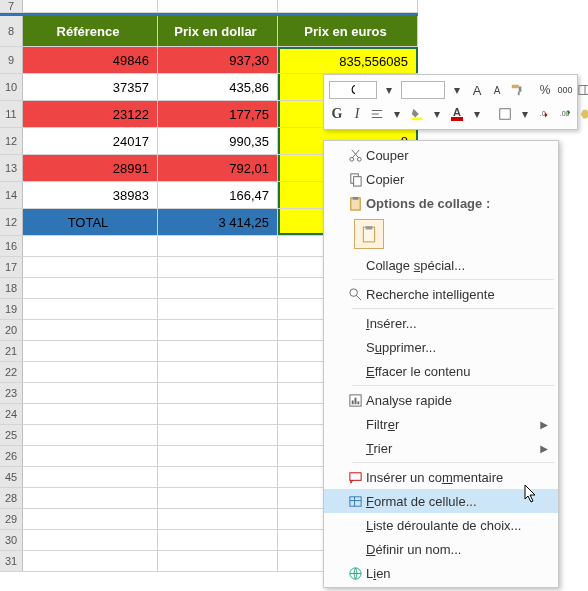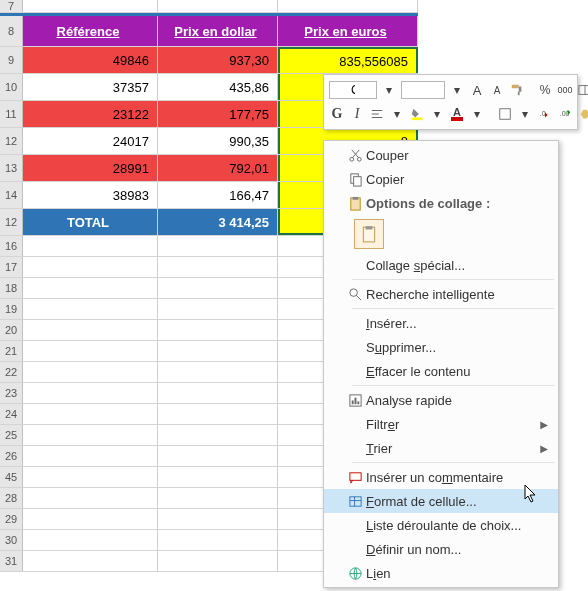--- a/index.html
+++ b/index.html
@@ -22,23 +22,23 @@
   .cell {
     border-right: 1px solid #cfcfcf;
     padding: 4px 8px 4px 4px;
     text-align: right;
     box-sizing: border-box;
     display: flex; align-items: center; justify-content: flex-end;
   }
   .cA { width: 135px; }
   .cB { width: 120px; }
   .cC { width: 140px; }
-  .hdr { background:#a21caf; color:#fff; font-weight:bold; justify-content:center;text-decoration:underline; }
+  .hdr { background:#4d7c0f; color:#fff; font-weight:bold; justify-content:center; }
   .hdr-row .cell { height:30px; }
-  .total { background:#2f75b5; color:#ffffff; font-weight:bold; }
+  .total { background:#2f75b5; color:#000000; font-weight:normal; }
   .total.cA { justify-content:center; }
   .hl { background:#ffff00; }
   .stripe { background:#ef4444; }
   .data-row .cell { height:26px; }
   .blank-row { height:20px; }
   .blank-row .rowhead { height:20px; }
   
   .colC-sel-top { border-top:2px solid #1f7246; }
   .colC-sel-left { border-left:2px solid #1f7246; }
   .colC-sel-right { border-right:2px solid #1f7246; }

